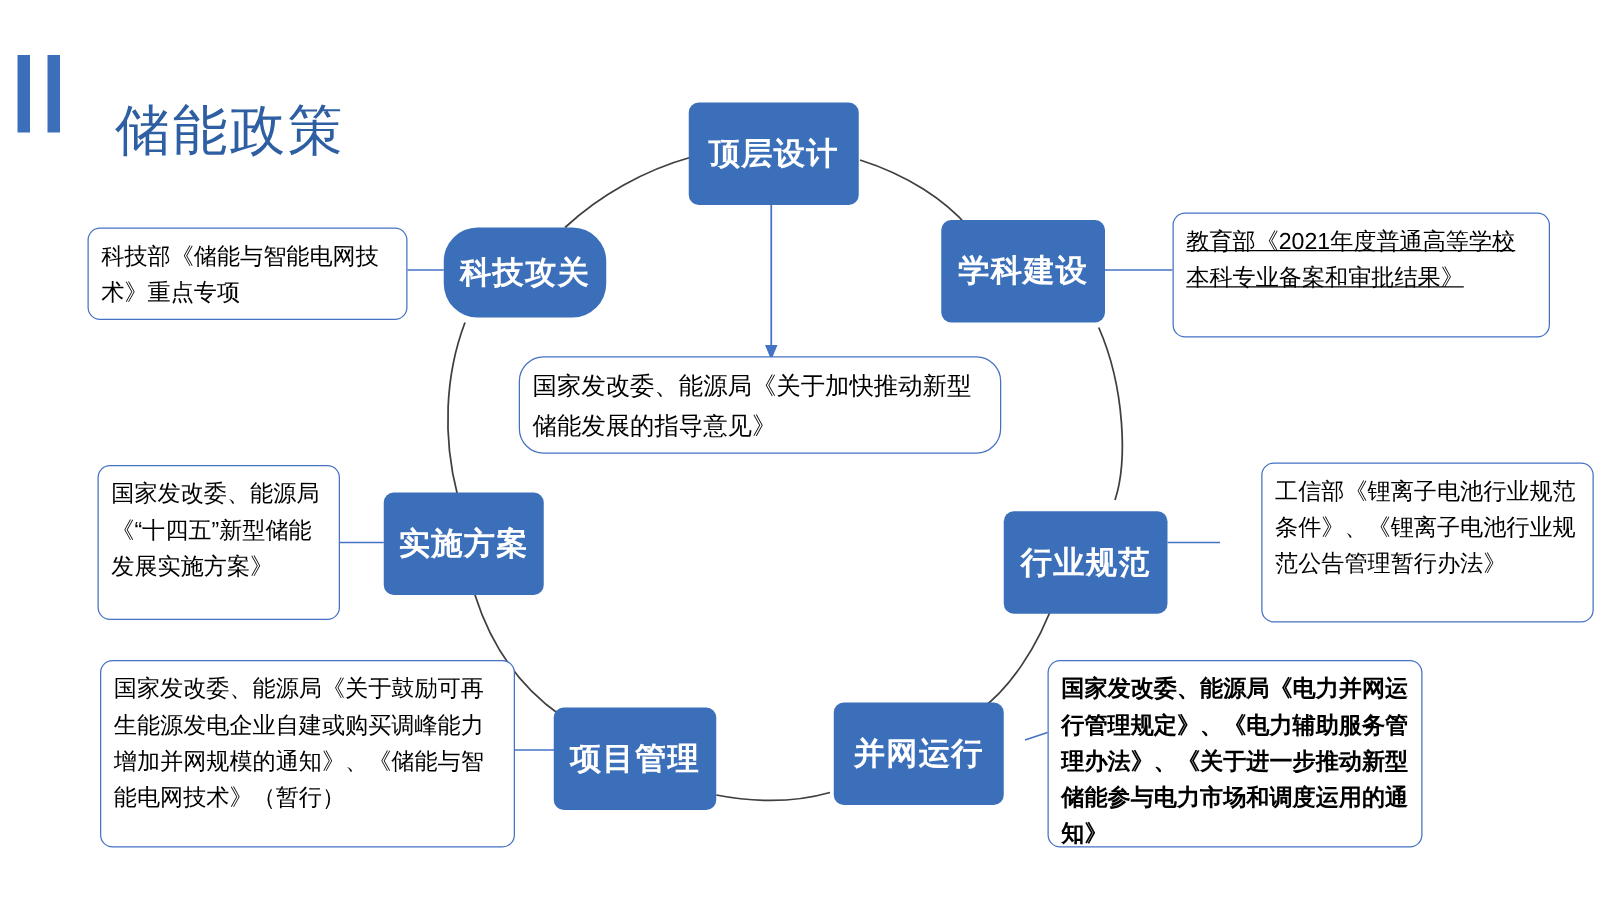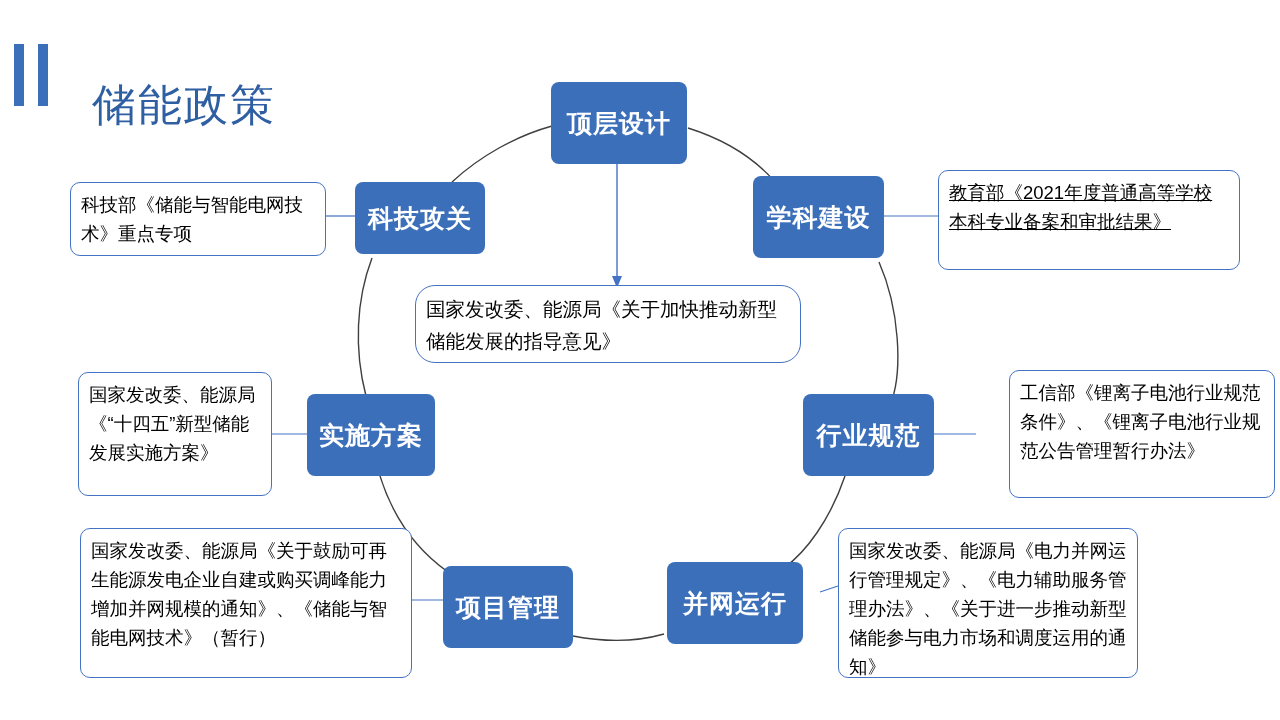--- a/index.html
+++ b/index.html
@@ -118,37 +118,37 @@
 </svg>
 
 <div class="node" style="left:551px; top:82px; width:136px; height:82px;">
   <span>顶层设计</span>
 </div>
 
 <div class="node" style="left:753px; top:176px; width:131px; height:82px;">
   <span>学科建设</span>
 </div>
 
-<div class="node" style="left:803px; top:394px; width:131px; height:82px;">
+<div class="node" style="left:803px; top:409px; width:131px; height:82px;">
   <span>行业规范</span>
 </div>
 
 <div class="node" style="left:667px; top:562px; width:136px; height:82px;">
   <span>并网运行</span>
 </div>
 
 <div class="node" style="left:443px; top:566px; width:130px; height:82px;">
   <span>项目管理</span>
 </div>
 
 <div class="node" style="left:307px; top:394px; width:128px; height:82px;">
   <span>实施方案</span>
 </div>
 
-<div class="node" style="left:355px; top:182px; width:130px; height:72px;">
+<div class="node" style="left:355px; top:182px; width:130px; height:72px;border-radius:27px;">
   <span>科技攻关</span>
 </div>
 
 <div class="note" style="left:70px; top:182px; width:256px; height:74px;">
   <span>科技部《储能与智能电网技术》重点专项</span>
 </div>
 
 <div class="note" style="left:938px; top:170px; width:302px; height:100px;text-decoration:underline;">
   <span>教育部《2021年度普通高等学校本科专业备案和审批结果》</span>
 </div>
@@ -162,15 +162,15 @@
 </div>
 
 <div class="note" style="left:976px; top:370px; width:266px; height:128px;margin-left:33px;">
   <span>工信部《锂离子电池行业规范条件》、《锂离子电池行业规范公告管理暂行办法》</span>
 </div>
 
 <div class="note" style="left:80px; top:528px; width:332px; height:150px;">
   <span>国家发改委、能源局《关于鼓励可再生能源发电企业自建或购买调峰能力增加并网规模的通知》、《储能与智能电网技术》（暂行）</span>
 </div>
 
-<div class="note" style="left:838px; top:528px; width:300px; height:150px;">
+<div class="note" style="left:838px; top:528px; width:300px; height:150px;font-weight:bold;">
   <span>国家发改委、能源局《电力并网运行管理规定》、《电力辅助服务管理办法》、《关于进一步推动新型储能参与电力市场和调度运用的通知》</span>
 </div>
 
 </body></html>

